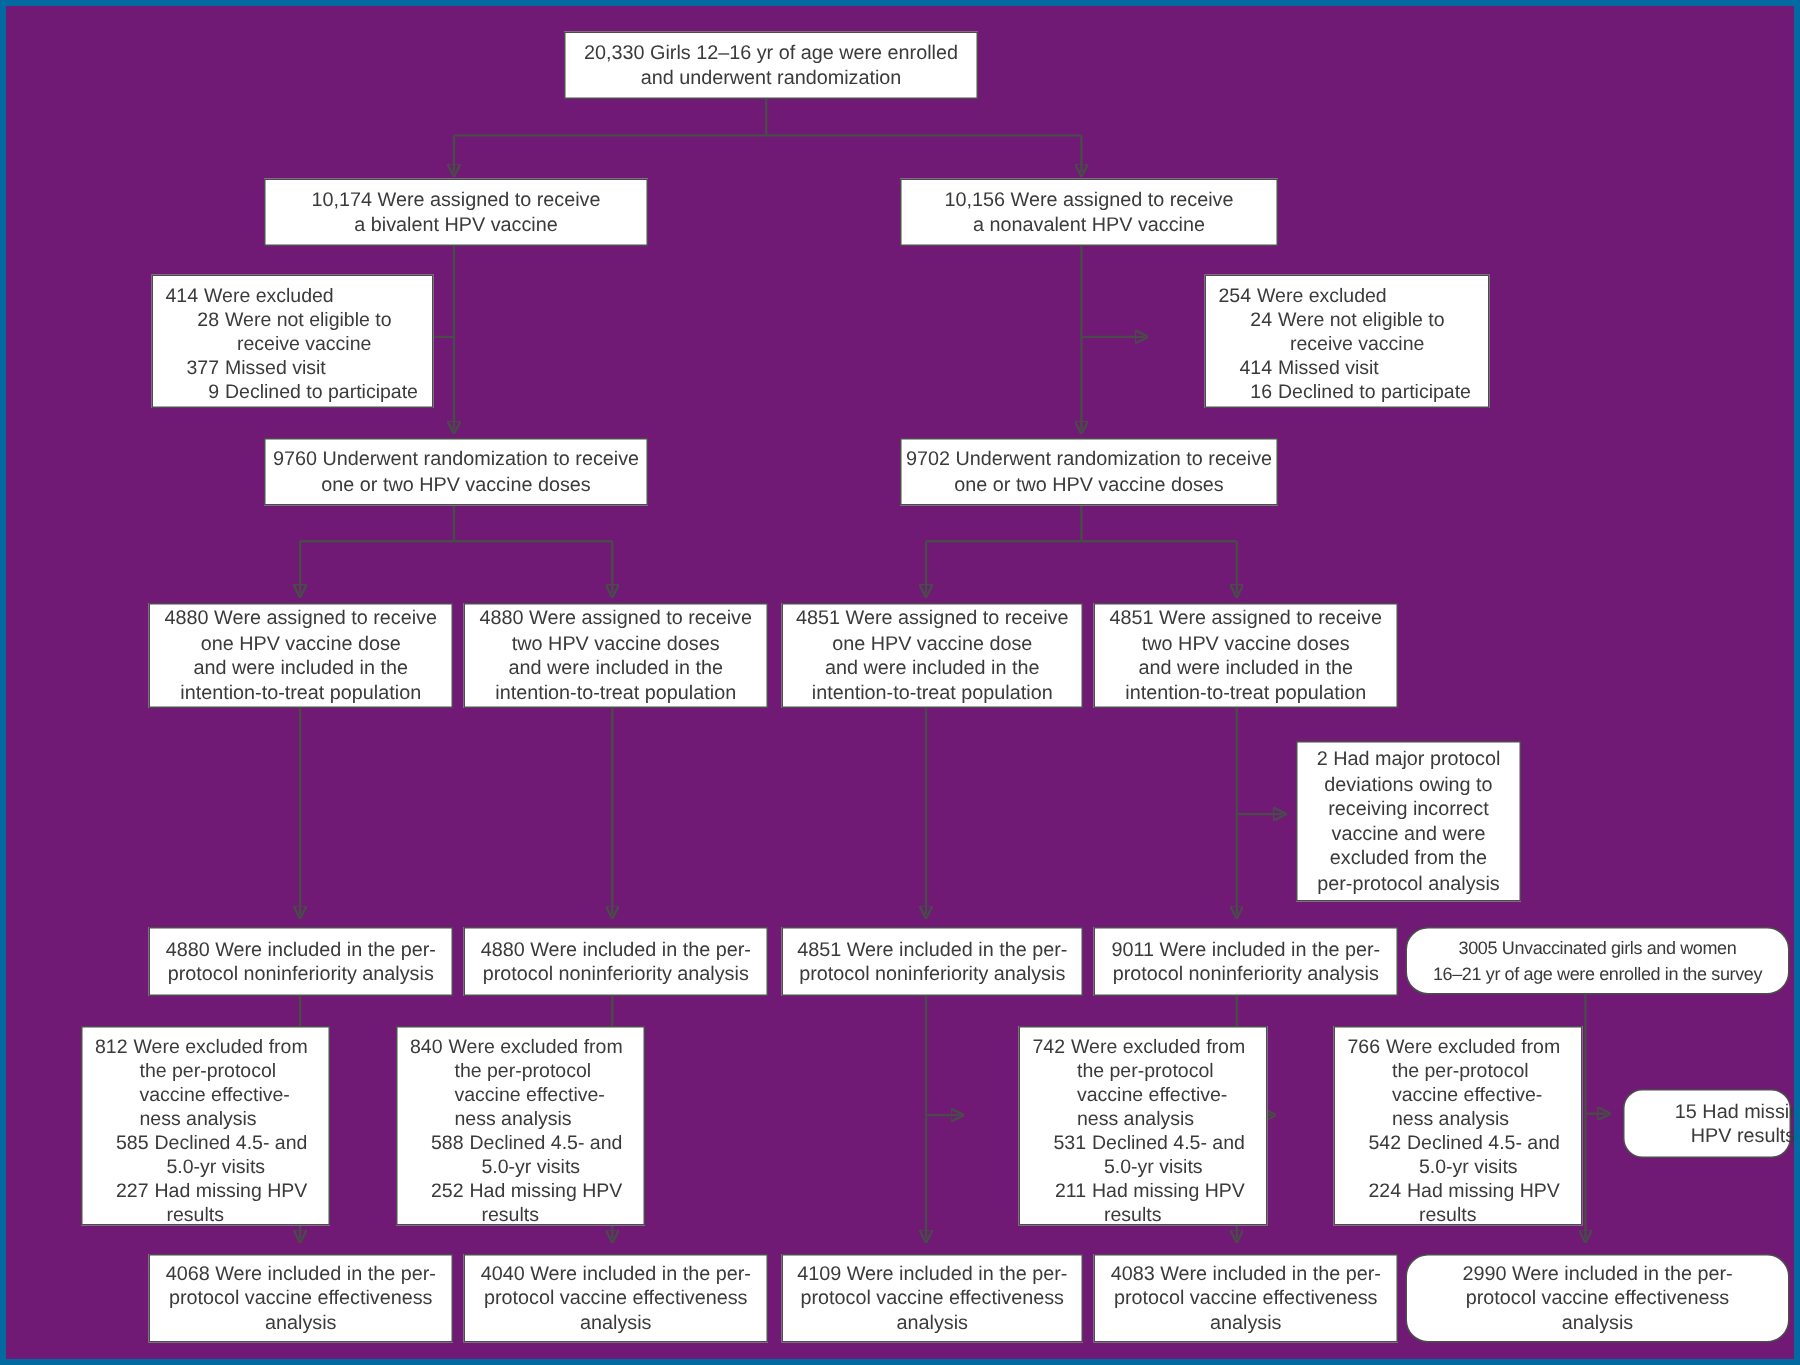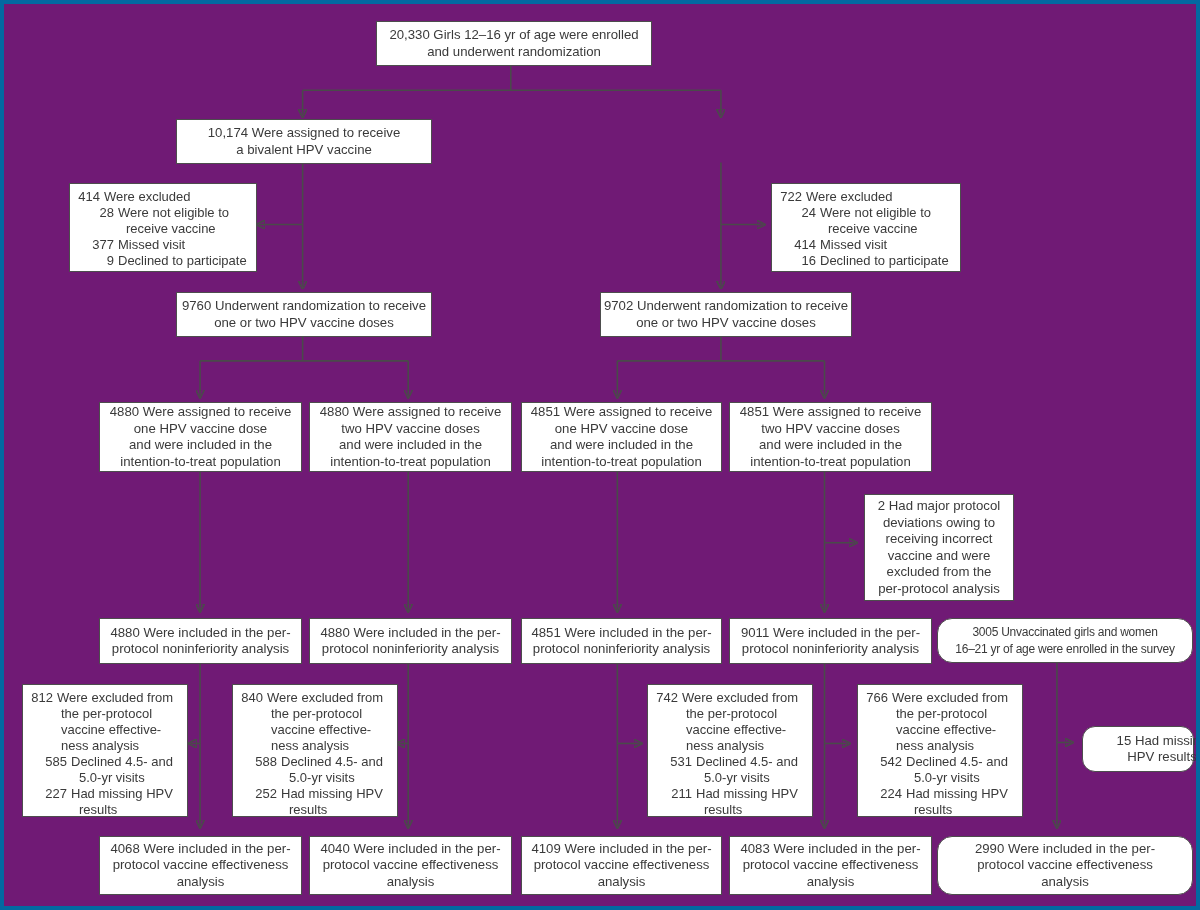--- a/index.html
+++ b/index.html
@@ -18,21 +18,21 @@
   }
   .cbox {
     display:flex; align-items:center; justify-content:center;
     text-align:center; white-space:pre;
     font-size:13.2px; line-height:16.5px;
   }
   .round  { border-radius:15px; }
   .round2 { border-radius:13px;padding-left:48px; }
   .tight  { font-size:12px; letter-spacing:-0.25px; }
 
-  .statbox { font-size:13px; line-height:16px; padding:5px 2px 3px 6px; }
+  .statbox { font-size:13px; line-height:16px; padding:5px 2px 3px 6px;margin-left:32px; }
   .row  { display:flex; align-items:flex-start; }
   .num  { text-align:right; flex:0 0 24px; }
   .txt  { padding-left:4px; }
   .r1   { padding-left:12px; }
   .r1 .num { flex:0 0 26px; }
   .rc0  { padding-left:28px;align-items:center; }
   .rc1  { padding-left:46px; }
 </style>
 </head>
 <body>
@@ -76,20 +76,22 @@
     <path class="a" d="M826.5 746 H850"></path>
     <path class="a" d="M1061 659 V829"></path>
     <path class="a" d="M1061 745 H1075"></path>
   </svg>
 
   <div class="box cbox" style="left:372px;top:17px;width:276px;height:45px">20,330 Girls 12–16 yr of age were enrolled
 and underwent randomization</div>
 
   <div class="box cbox" style="left:172px;top:115px;width:256px;height:45px">10,174 Were assigned to receive
 a bivalent HPV vaccine</div>
+  <div class="box cbox" style="left:596px;top:115px;width:252px;height:45px">10,156 Were assigned to receive
+a nonavalent HPV vaccine</div>
 
   <div class="box statbox" style="left:65px;top:179px;width:188px;height:89px">
     <div class="row r0">
         <span class="num">414</span>
         <span class="txt">Were excluded</span>
       </div>
     <div class="row r1">
         <span class="num">28</span>
         <span class="txt">Were not eligible to</span>
       </div>
@@ -101,21 +103,21 @@
         <span class="txt">Missed visit</span>
       </div>
     <div class="row r1">
         <span class="num">9</span>
         <span class="txt">Declined to participate</span>
       </div>
   </div>
 
   <div class="box statbox" style="left:767px;top:179px;width:190px;height:89px">
     <div class="row r0">
-        <span class="num">722</span>
+        <span class="num">254</span>
         <span class="txt">Were excluded</span>
       </div>
     <div class="row r1">
         <span class="num">24</span>
         <span class="txt">Were not eligible to</span>
       </div>
     <div class="row rc1">
         <span class="txt">receive vaccine</span>
       </div>
     <div class="row r1">

